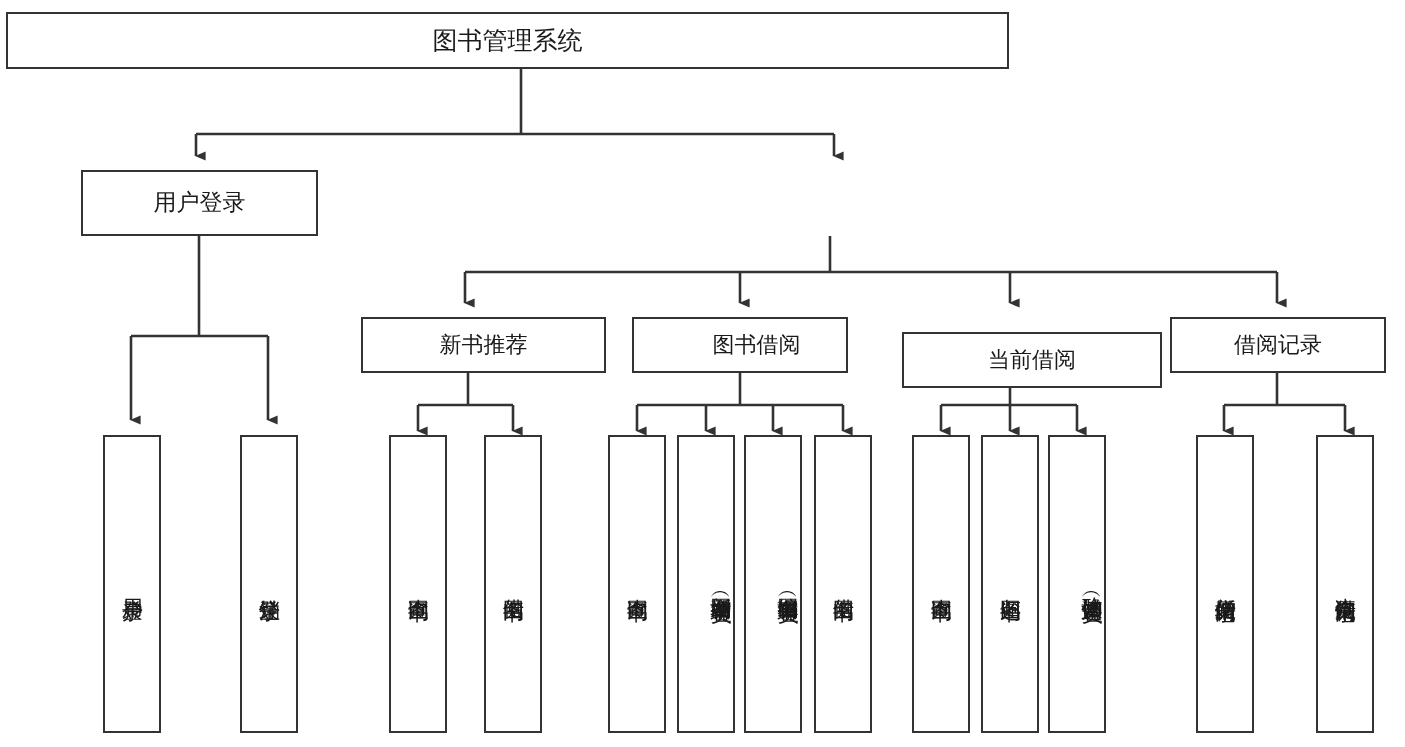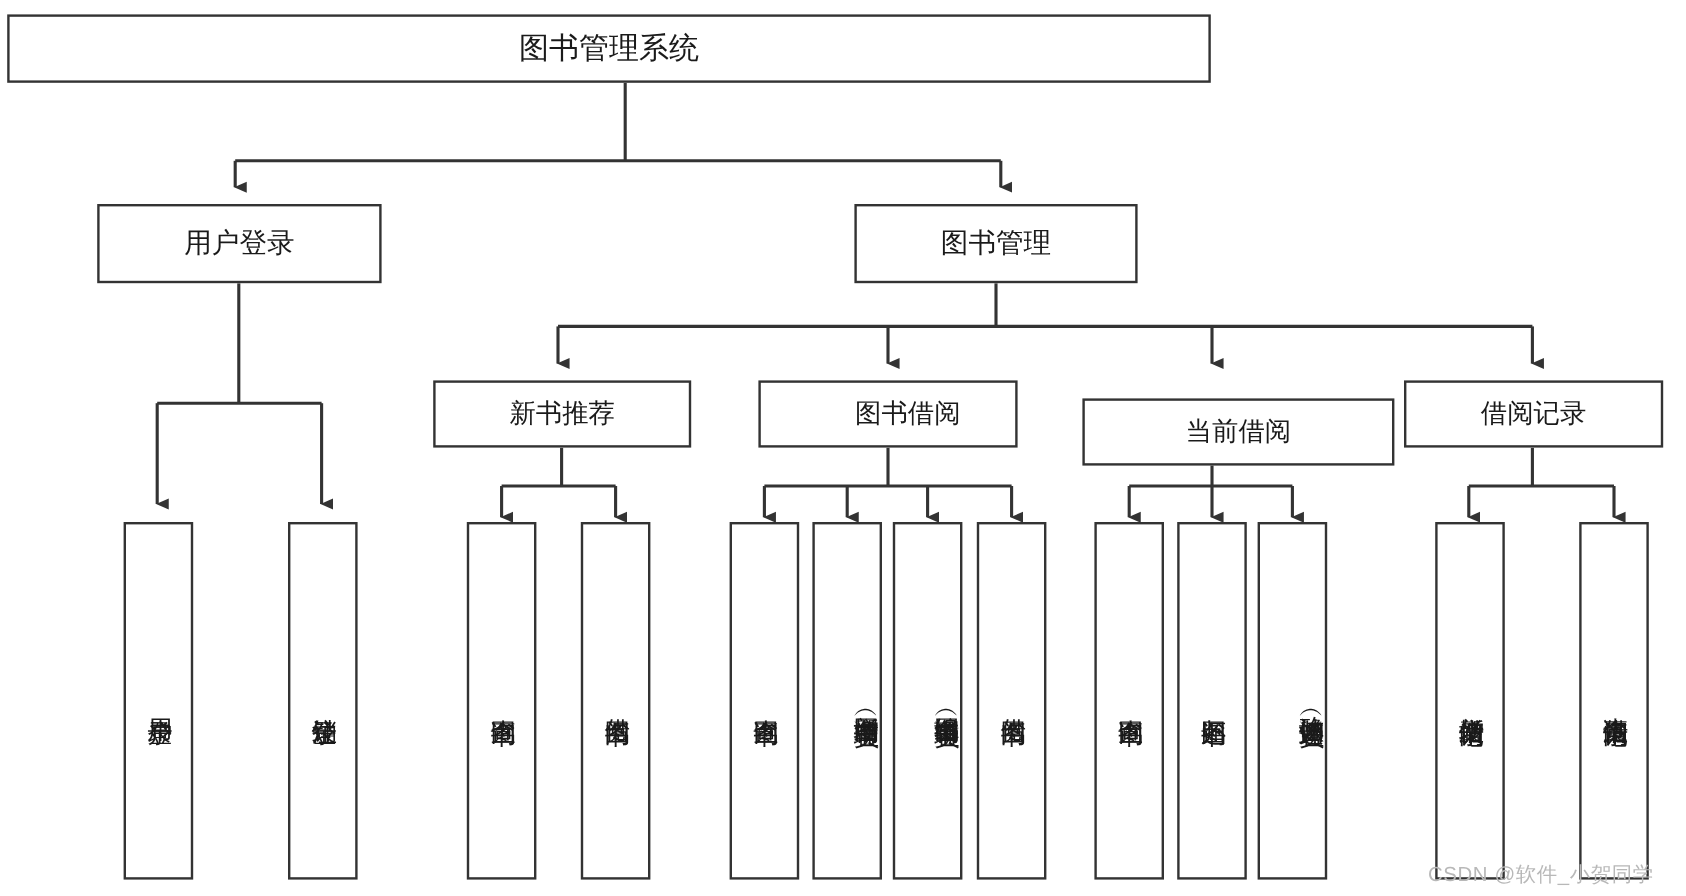--- a/index.html
+++ b/index.html
@@ -122,23 +122,22 @@
       <path d="M 1224 405 L 1345 405"></path>
       <path d="M 1224 405 L 1224 431" marker-end="url(#arrow)"></path>
       <path d="M 1345 405 L 1345 431" marker-end="url(#arrow)"></path>
     </g>
   </svg>
 
   <div class="node root" style="left:6px; top:12px; width:1003px; height:57px;">图书管理系统</div>
 
   <div class="node level1" style="left:81px; top:170px; width:237px; height:66px;">用户登录</div>
 
-  <div class="node level1" style="left:712px; top:170px; width:236px; height:66px;">图书管理</div>
 
-  <div class="node level2" style="left:361px; top:317px; width:215px; height:56px;font-family:Liberation Serif, serif;">新书推荐</div>
+  <div class="node level2" style="left:361px; top:317px; width:245px; height:56px;font-family:Liberation Serif, serif;">新书推荐</div>
 
   <div class="node level2" style="left:632px; top:317px; width:216px; height:56px;padding-left:33px;">图书借阅</div>
 
   <div class="node level2" style="left:902px; top:332px; width:260px; height:56px;">当前借阅</div>
 
   <div class="node level2" style="left:1170px; top:317px; width:216px; height:56px;">借阅记录</div>
 
   <div class="node leaf" style="left:103px; top:435px; width:58px; height:298px; align-items:center;">
     <span class="leaf-text">用户登录</span>
   </div>
@@ -184,15 +183,14 @@
   </div>
 
   <div class="node leaf" style="left:1196px; top:435px; width:58px; height:298px; align-items:center;">
     <span class="leaf-text">新增借阅记录</span>
   </div>
 
   <div class="node leaf" style="left:1316px; top:435px; width:58px; height:298px; align-items:center;">
     <span class="leaf-text">查询借阅记录</span>
   </div>
 
-  <div class="watermark" style="left:1190px; top:717px;">CSDN @软件_小贺同学</div>
 
 </div>
 
 </body></html>

